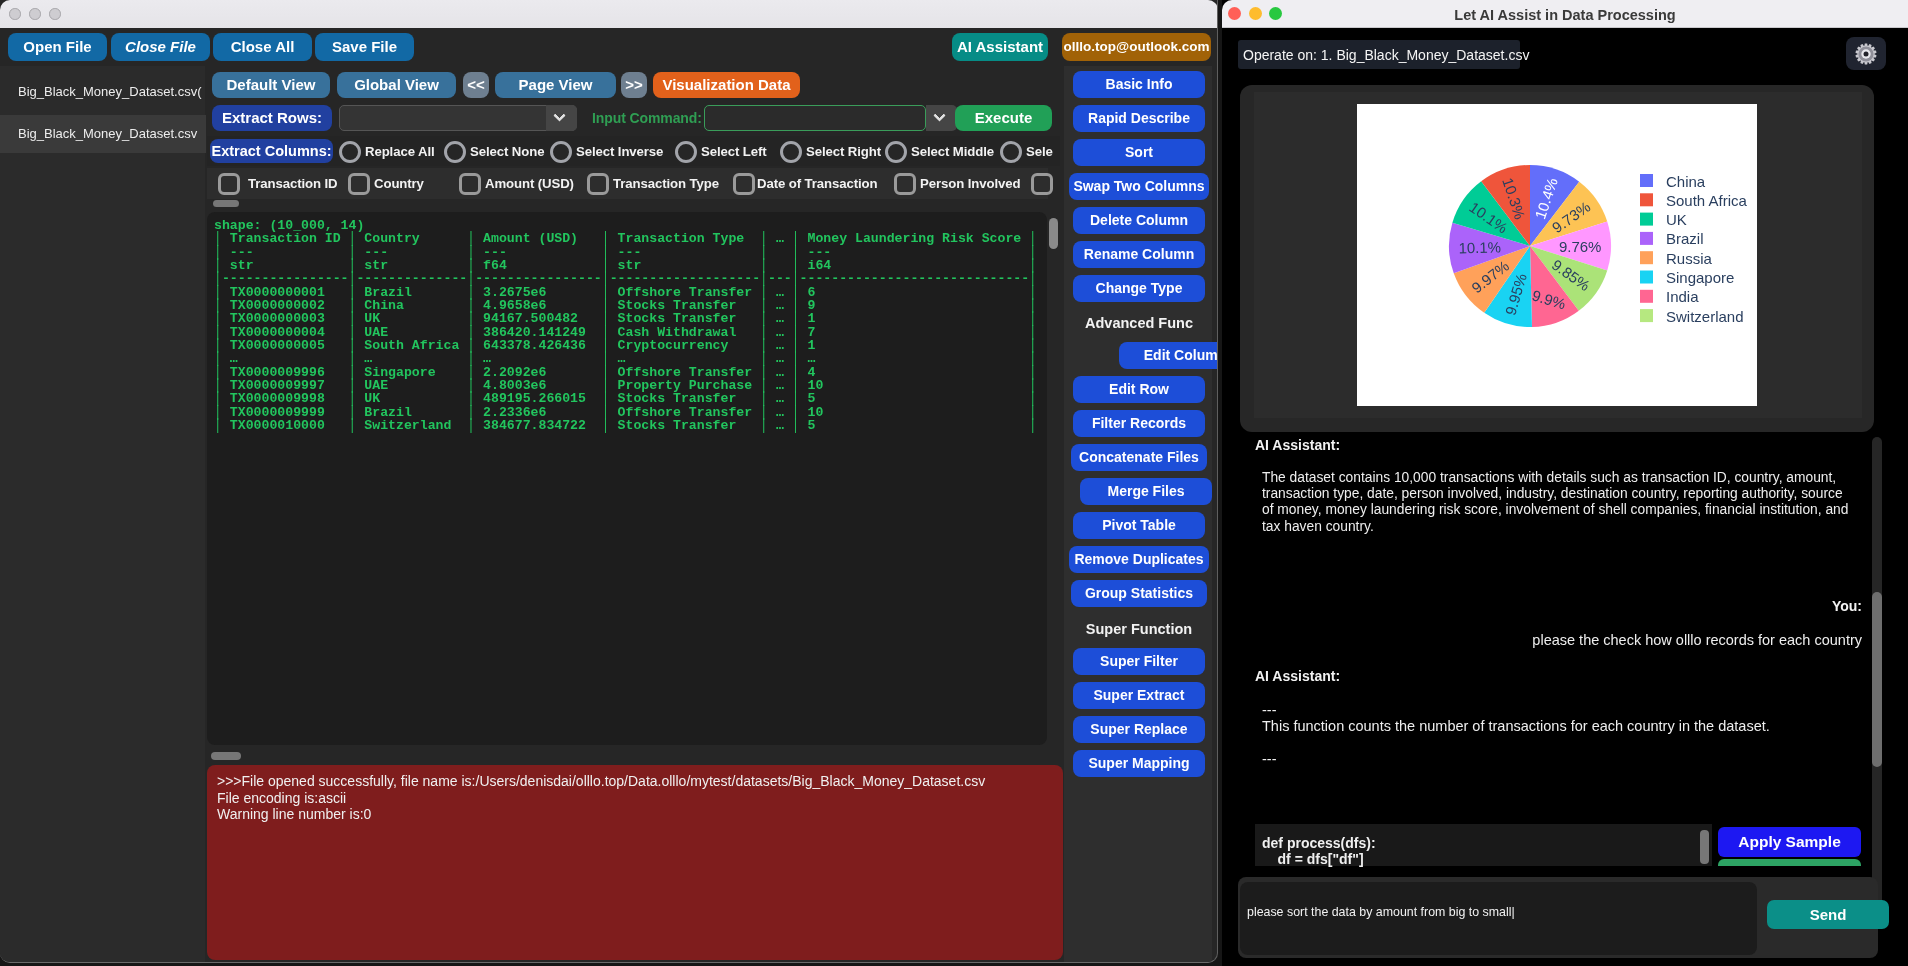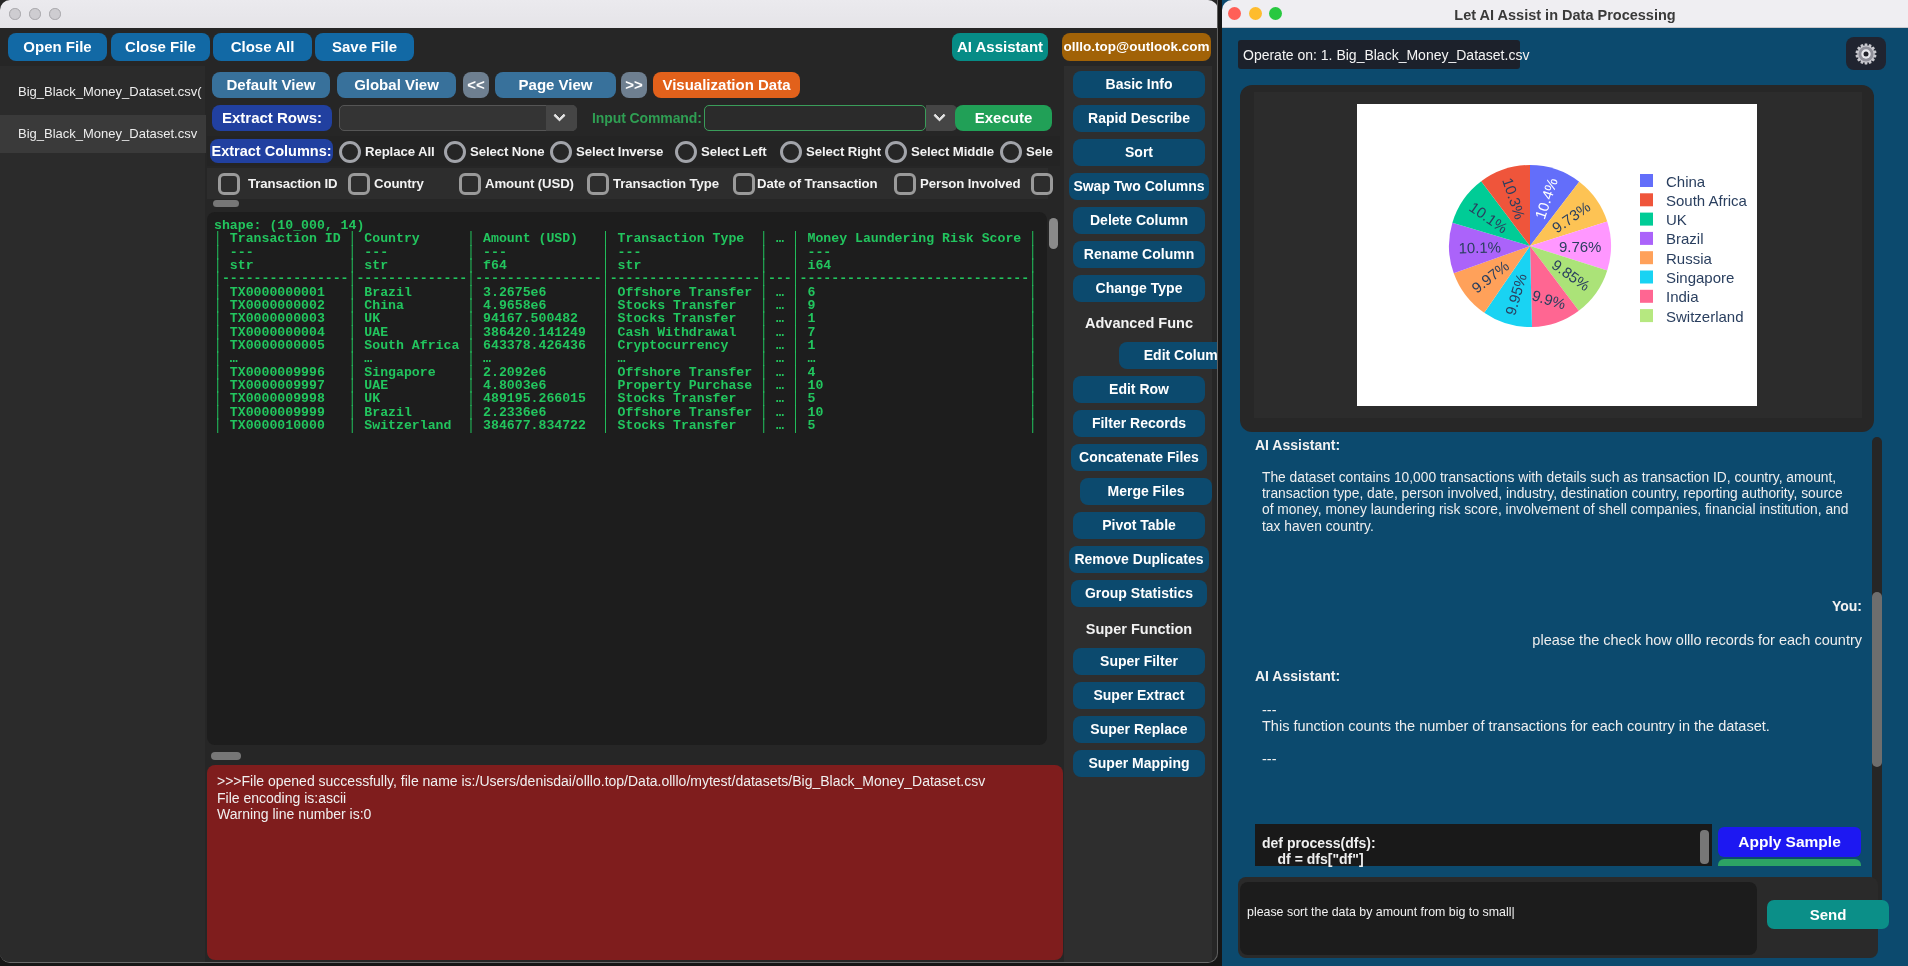--- a/index.html
+++ b/index.html
@@ -31,41 +31,41 @@
 .lbl { position:absolute; color:#f2f2f2; font-weight:bold; font-size:13.2px; letter-spacing:-0.1px; }
 
 #tpanel { left:207px; top:212px; width:840px; height:533px; background:#1d1d1d; border-radius:8px; }
 #tbl { left:214px; top:219px; color:#22c55e; font-family:"Liberation Mono", monospace; font-weight:bold; font-size:13.2px; line-height:13.35px; white-space:pre; }
 
 #lscroll1 { left:213px; top:200px; width:26px; height:7px; border-radius:4px; background:#777; }
 #lscroll2 { left:211px; top:752px; width:30px; height:8px; border-radius:4px; background:#777; }
 #logpanel { left:207px; top:765px; width:856px; height:195px; background:#7f1d1d; border-radius:8px; color:#f0f0f0; font-size:14px; line-height:16.5px; padding:8px 0 0 10px; }
 
 #rside { left:1064px; top:66px; width:148px; height:900px; background:#2e2e2e; }
-.sbtn { position:absolute; left:9px; width:132px; height:27px; background:#0c4a6e; border-radius:8px; color:#fff; font-weight:bold; font-size:14px; text-align:center; line-height:27px; }
+.sbtn { position:absolute; left:9px; width:132px; height:27px; background:#1d4ed8; border-radius:8px; color:#fff; font-weight:bold; font-size:14px; text-align:center; line-height:27px; }
 .slbl { position:absolute; left:0; width:150px; text-align:center; color:#f2f2f2; font-weight:bold; font-size:14.5px; }
 
-#rwin { left:1222px; top:0; width:686px; height:966px; background:#0c4a6e; }
+#rwin { left:1222px; top:0; width:686px; height:966px; background:#000000; }
 #rtitle { left:0; top:0; width:686px; height:28px; background:#efeef2; border-bottom:1px solid #c9c8cc; border-radius:10px 0 0 0; }
 #rtitle .t1 { left:6px; background:#ff5f57; }
 #rtitle .t2 { left:26.5px; background:#febc2e; }
 #rtitle .t3 { left:47px; background:#28c840; }
 #rtitle .ttxt { color:#3a3a3a; font-size:14.5px; }
 </style>
 </head>
 <body>
 <div id="lwin" class="abs">
   <div id="ltitle" class="abs">
     <div class="abs tl t1"></div>
       <div class="abs tl t2"></div>
       <div class="abs tl t3"></div>
   </div>
 
   <div class="btn blue" style="left:8px;top:33px;width:99px;height:28px;line-height:28px;">Open File</div>
-  <div class="btn blue" style="left:111px;top:33px;width:99px;height:28px;line-height:28px;">Close File</div>
+  <div class="btn blue" style="left:111px;top:33px;width:99px;height:28px;line-height:28px;font-style:italic;">Close File</div>
   <div class="btn blue" style="left:213px;top:33px;width:99px;height:28px;line-height:28px;">Close All</div>
   <div class="btn blue" style="left:315px;top:33px;width:99px;height:28px;line-height:28px;">Save File</div>
   <div class="btn" style="left:952px;top:33px;width:96px;height:28px;line-height:28px;background:#068c86;">AI Assistant</div>
   <div class="btn" style="left:1062px;top:33px;width:149px;height:28px;line-height:28px;background:#a16207;font-size:13.5px;">olllo.top@outlook.com</div>
 
   <div id="sidebar" class="abs">
     <div class="fitem" style="top:5px;">Big_Black_Money_Dataset.csv(</div>
     <div class="fitem" style="top:49px;height:38px;line-height:38px;background:#3a3a3a;">Big_Black_Money_Dataset.csv</div>
   </div>
 

